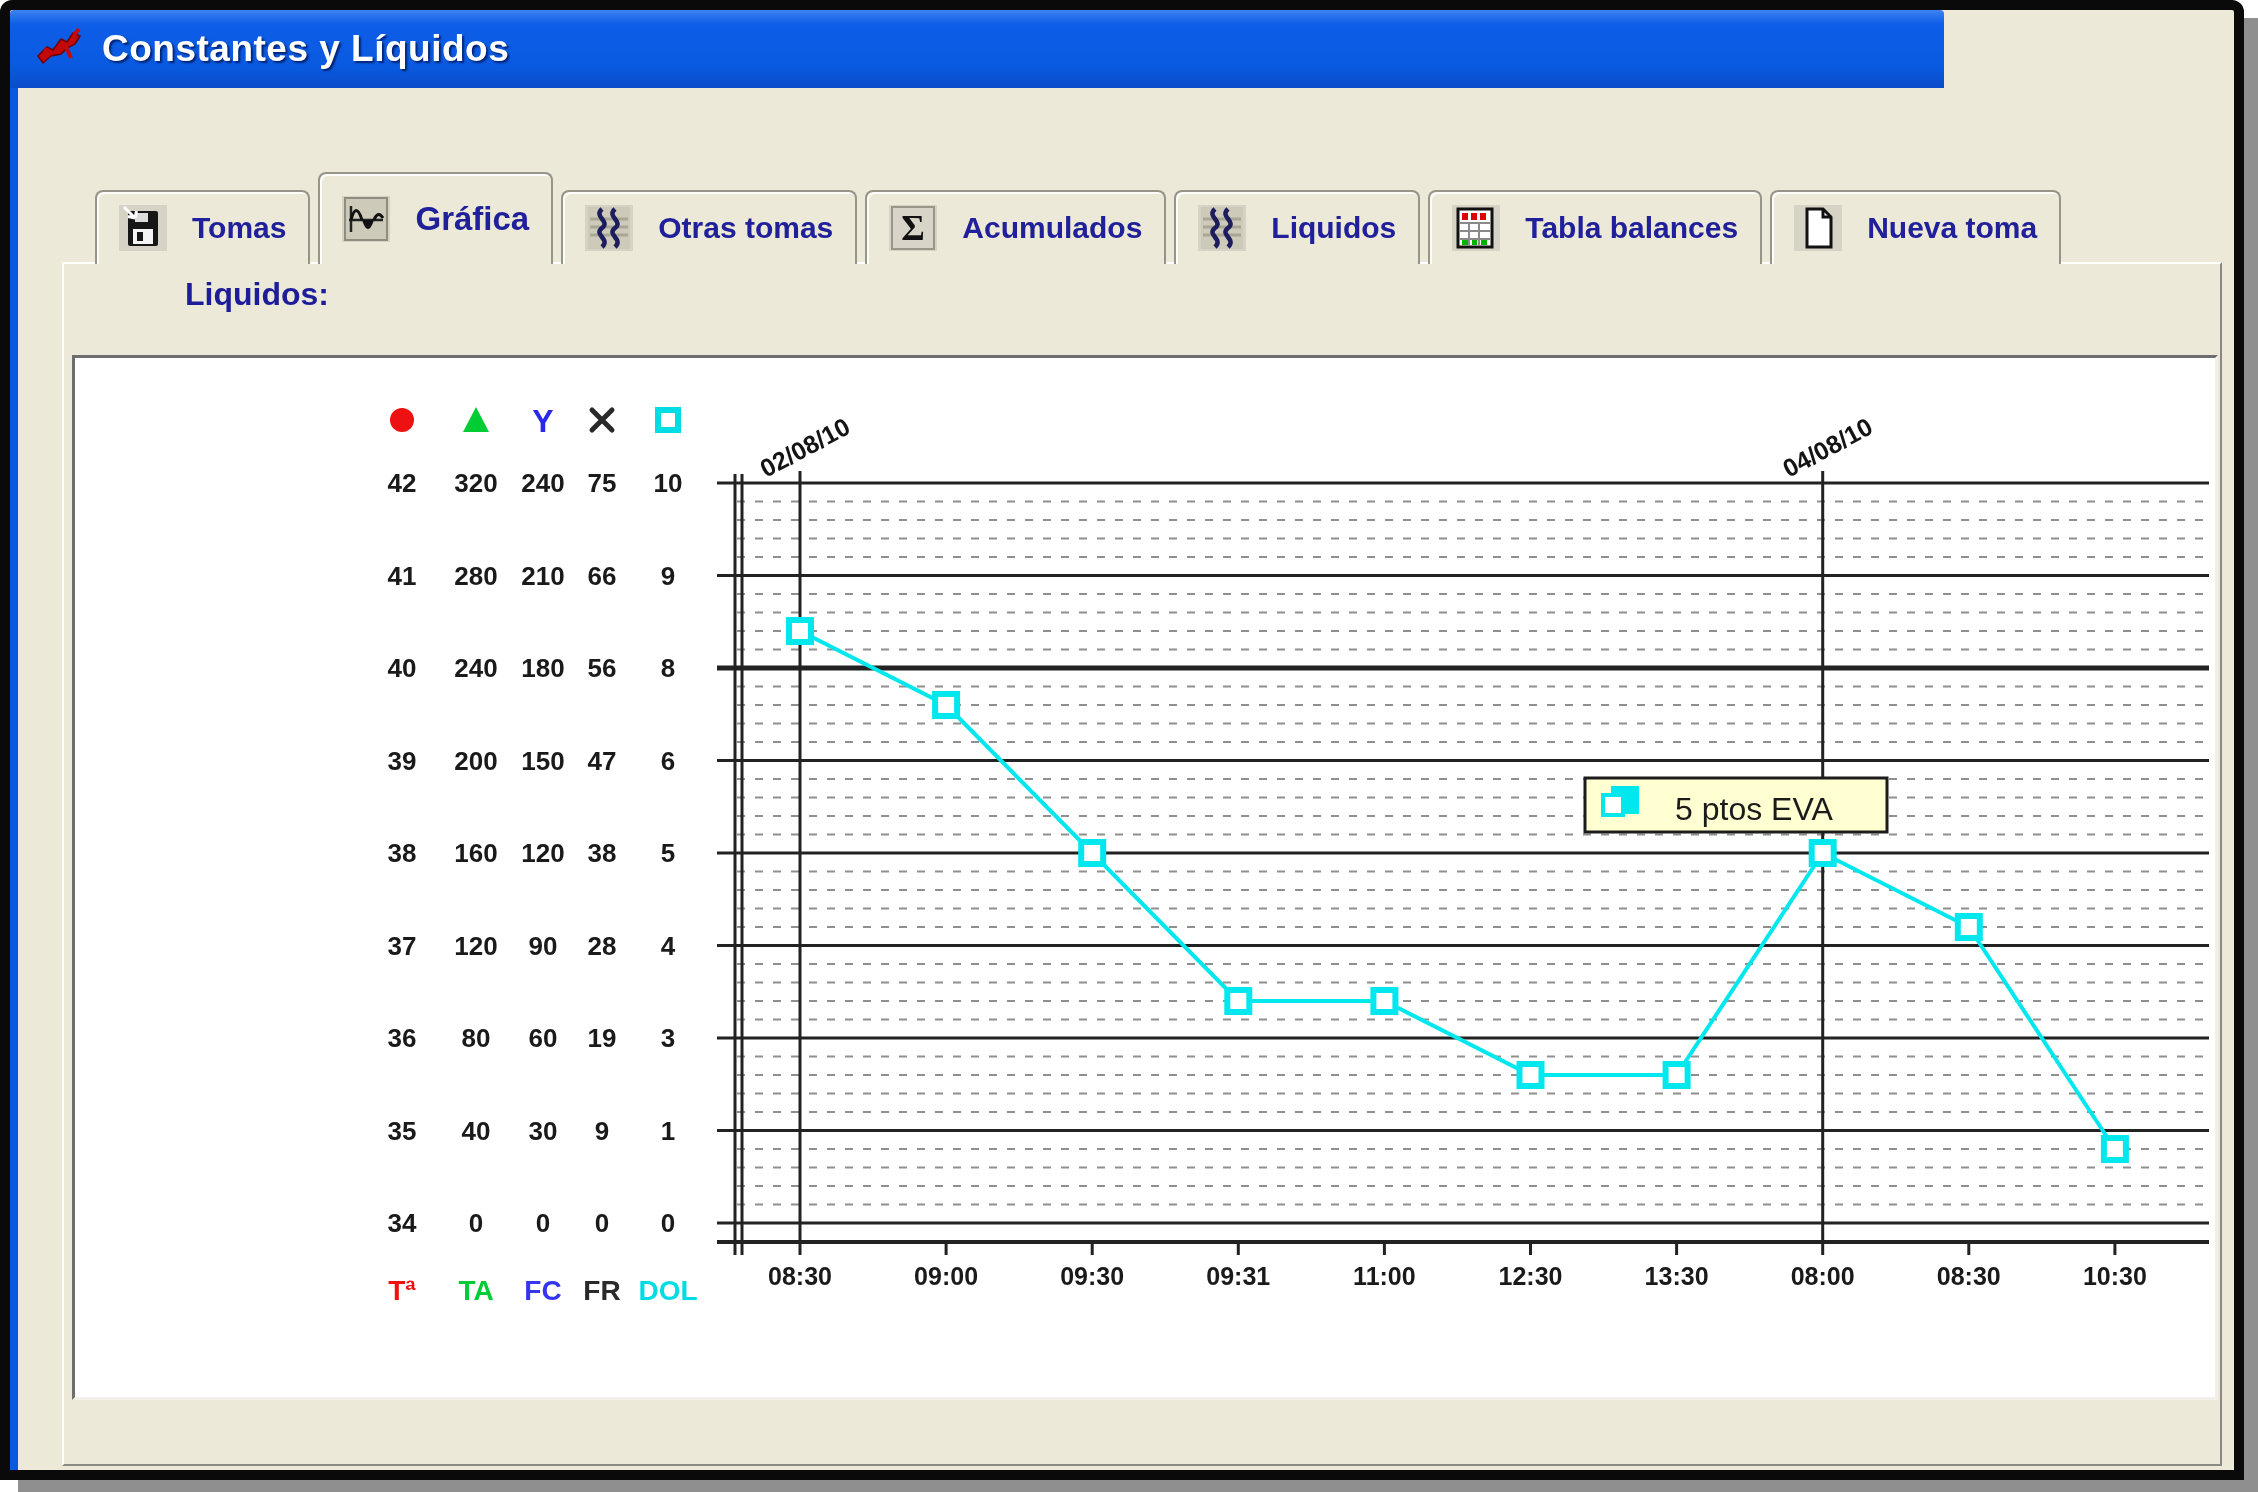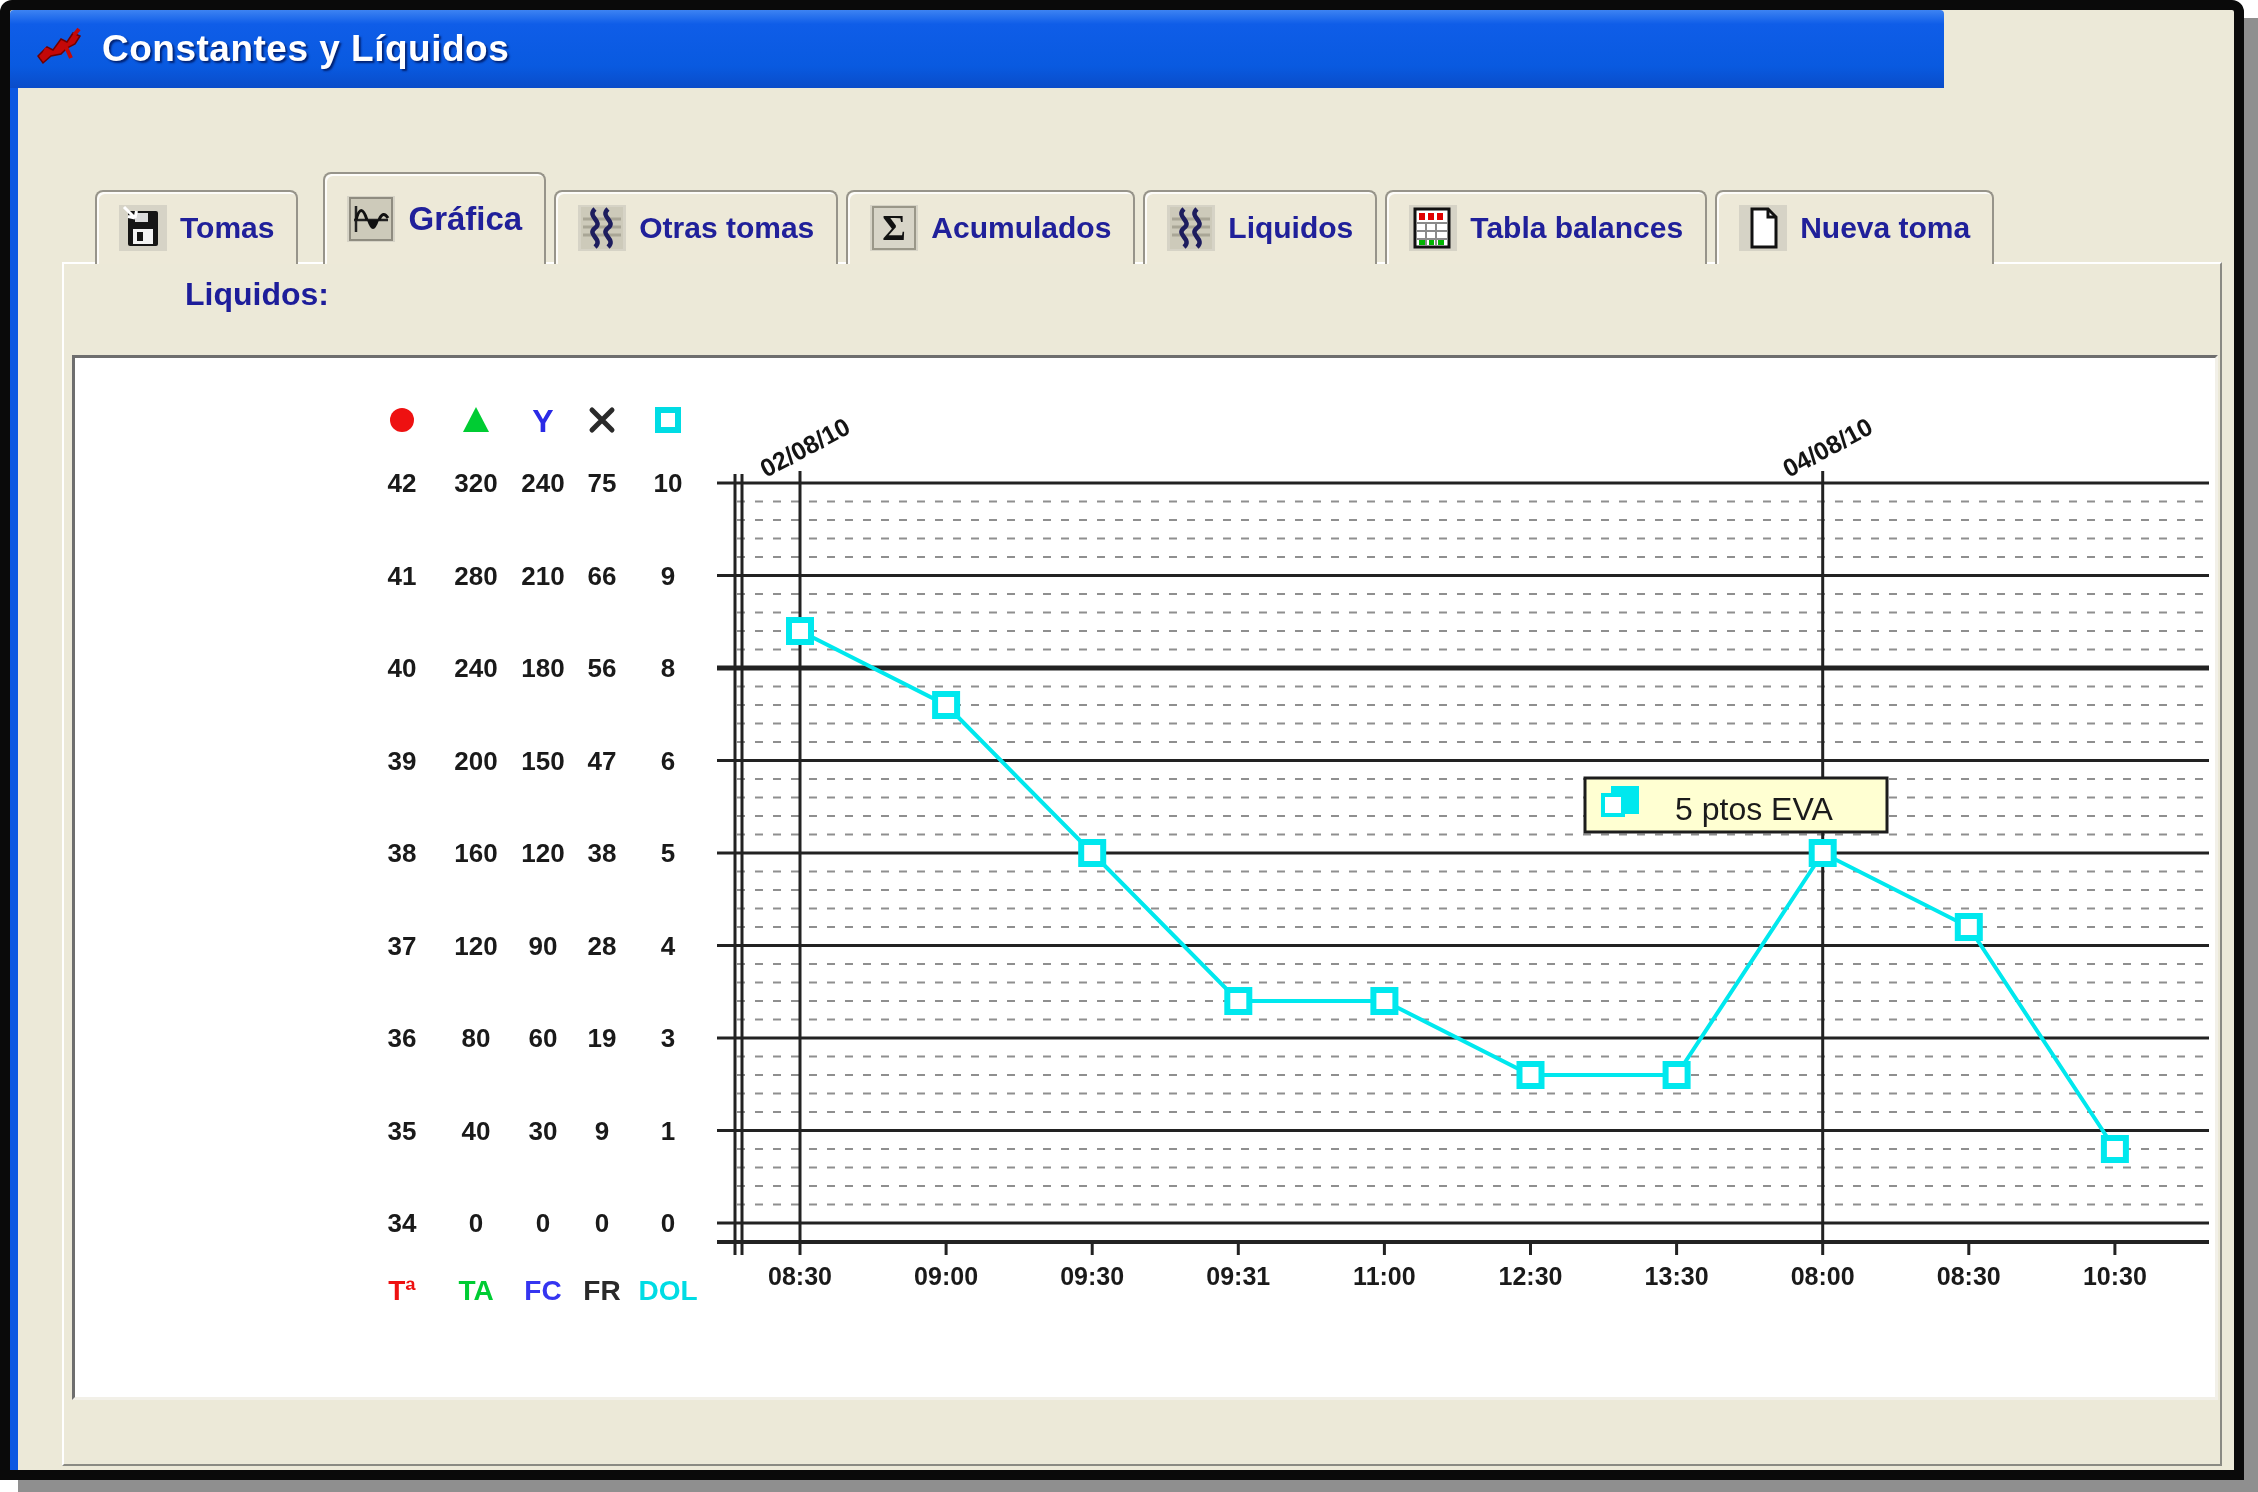--- a/index.html
+++ b/index.html
@@ -20,26 +20,26 @@
   }
   .title-text{
     color:#ffffff;font-size:37px;font-weight:bold;letter-spacing:0.5px;
     text-shadow:2px 2px 2px rgba(0,25,95,.85);
   }
   .left-blue{position:absolute;left:0;top:78px;width:8px;height:1382px;background:#0b58e2;}
   .tabstrip{
     position:absolute;left:85px;top:162px;height:92px;display:flex;align-items:flex-end;gap:8px;z-index:5;
   }
   .tab{
-    display:flex;align-items:center;gap:13px;padding:0 22px;height:74px;box-sizing:border-box;
+    display:flex;align-items:center;gap:25px;padding:0 22px;height:74px;box-sizing:border-box;
     background:#EDE9D8;border:2px solid #97948a;border-bottom:none;border-radius:8px 8px 0 0;
     box-shadow:inset 2px 2px 0 rgba(255,255,255,.85);
     color:#20209a;font-size:30px;font-weight:600;white-space:nowrap;cursor:default;
   }
-  .tab.active{height:92px;font-size:33px;font-weight:800;position:relative;z-index:7;margin-left:17px;}
+  .tab.active{height:92px;font-size:33px;font-weight:800;position:relative;z-index:7;}
   .tab .icon-plate{
     width:48px;height:46px;background:#d6d3c6;display:flex;align-items:center;justify-content:center;
   }
   .tabpage{
     position:absolute;left:52px;top:252px;width:2160px;height:1204px;box-sizing:border-box;
     border:2px solid;border-color:#ffffff #8a8a83 #8a8a83 #ffffff;z-index:1;
   }
   .paciente{
     position:absolute;left:175px;top:266px;font-size:32px;font-weight:bold;color:#1d1d9a;z-index:3;
   }

